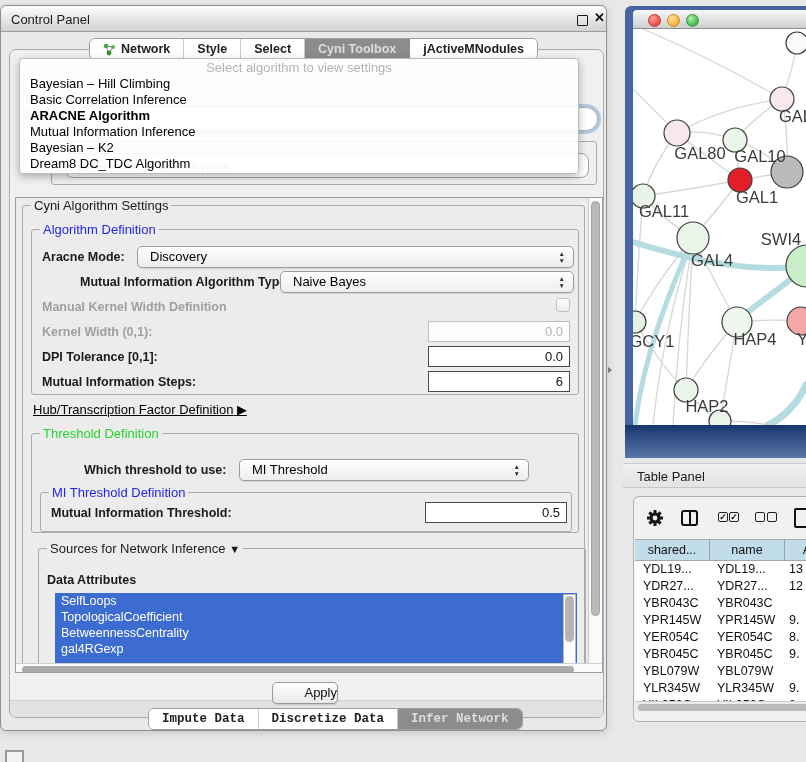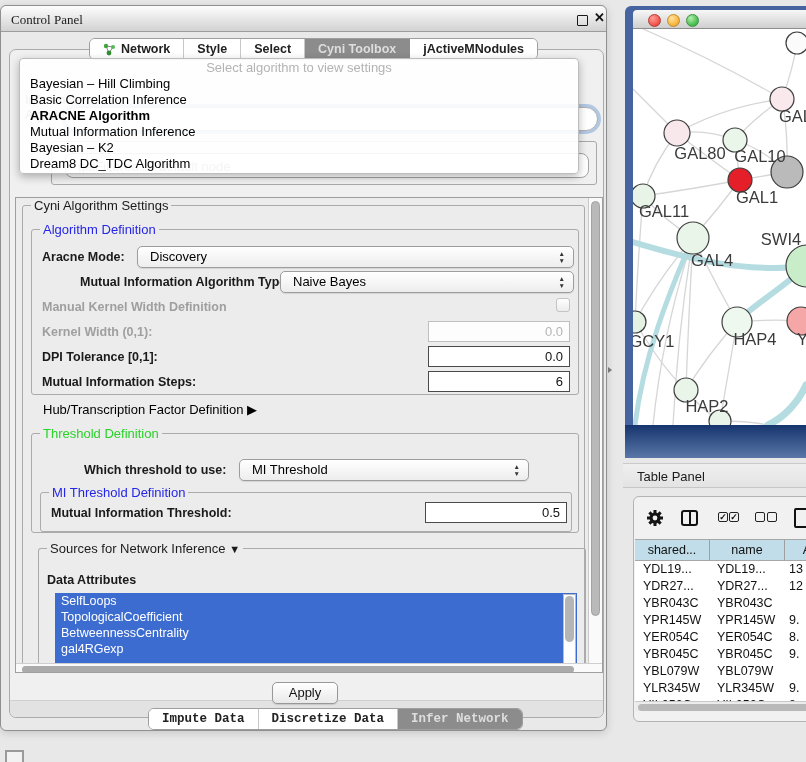--- a/index.html
+++ b/index.html
@@ -1,20 +1,20 @@
 <!DOCTYPE html>
 <html><head>
 <meta charset="utf-8">
 <style>
 * { margin:0; padding:0; box-sizing:border-box; }
 body { width:806px; height:762px; background:#e8e8e8; font-family:"Liberation Sans",sans-serif; overflow:hidden; position:relative; }
 #screen { position:absolute; inset:0; overflow:hidden; }
 
 #cp-window { position:absolute; left:0; top:5px; width:607px; height:726px; background:#e9e9e9; border:1px solid #8f8f8f; border-radius:6px; box-shadow:0 2px 8px rgba(0,0,0,0.15); }
-#cp-titlebar { position:absolute; left:0; top:0; width:100%; height:26px; background:linear-gradient(#fdfdfd,#d2d2d2); border-bottom:1px solid #9c9c9c; border-radius:6px 6px 0 0;font-family:Liberation Serif, serif; }
+#cp-titlebar { position:absolute; left:0; top:0; width:100%; height:26px; background:linear-gradient(#fdfdfd,#d2d2d2); border-bottom:1px solid #9c9c9c; border-radius:6px 6px 0 0; }
 #cp-title { position:absolute; left:10px; top:6px; font-size:13px; color:#1a1a1a; }
 #cp-min { position:absolute; left:576px; top:9px; width:11px; height:11px; border:1.5px solid #1a1a1a; border-radius:1px; }
 #cp-close { position:absolute; left:593px; top:4px; font-size:13px; font-weight:bold; color:#111; }
 
 #cp-content { position:absolute; left:8px; top:43px; width:595px; height:669px; background:#f0f0f0; border:1px solid #ababab; border-radius:7px; }
 #cp-content-groove { position:absolute; left:9px; top:694px; width:593px; height:17px; background:#e2e2e2; border-top:1px solid #d0d0d0; border-radius:0 0 7px 7px; }
 
 .tabstrip { position:absolute; height:22px; display:flex; background:#fff; border:1px solid #9e9e9e; border-radius:6px; overflow:hidden; z-index:30; }
 .tabseg { font-size:12.5px; font-weight:bold; color:#222; line-height:20px; padding:0 13px; border-right:1px solid #c9c9c9; display:flex; align-items:center; gap:5px; background:#fff; white-space:nowrap; }
 .tabseg:last-child { border-right:none; }
@@ -56,21 +56,21 @@
 .field.dark { border:1.5px solid #4a4a4a; }
 .field.light { border:1px solid #bfbfbf; color:#b5b5b5; background:#fdfdfd; }
 
 #kernel-check { position:absolute; width:14px; height:14px; border:1px solid #c3c3c3; border-radius:3px; background:linear-gradient(#fff,#ececec); }
 
 #attr-list { position:absolute; left:16px; top:44px; width:522px; height:73px; background:#3d6cd1; overflow:hidden; }
 .attr-item { font-size:12.5px; color:#fff; line-height:16px; padding-left:6px; white-space:nowrap; }
 #attr-scroll { position:absolute; right:1px; top:1px; width:13px; height:71px; background:#fdfdfd; border:1px solid #bbb; }
 #attr-thumb { position:absolute; left:1px; top:1px; width:9px; height:46px; background:#b5b5b5; border-radius:5px; }
 
-#apply-btn { position:absolute; left:271px; top:676px; width:66px; height:22px; border:1px solid #989898; border-radius:5px; background:linear-gradient(#ffffff,#e9e9e9); font-size:13px; color:#111; text-align:center; line-height:20px; box-shadow:0 1px 1px rgba(0,0,0,0.12); z-index:25; }
+#apply-btn { position:absolute; left:271px; top:676px; width:66px; height:22px; border:1px solid #989898; border-radius:5px; background:linear-gradient(#ffffff,#e9e9e9); font-size:13px; color:#111; text-align:right; line-height:20px; box-shadow:0 1px 1px rgba(0,0,0,0.12); z-index:25; }
 
 #split-arrow { position:absolute; left:608px; top:367px; width:0; height:0; border-top:3.5px solid transparent; border-bottom:3.5px solid transparent; border-left:4.5px solid #777; }
 
 #net-frame { position:absolute; left:625px; top:6px; width:181px; height:452px; background:#46649f; border-radius:6px 0 0 0; }
 #net-bottom { position:absolute; left:0; top:419px; width:181px; height:33px; background:linear-gradient(#16356e,#5b77a8); }
 #net-titlebar { position:absolute; left:8px; top:4px; width:173px; height:19px; background:linear-gradient(#f7f7f7,#cfcfcf); border-bottom:1px solid #8e8e8e; border-radius:4px 0 0 0; }
 .traffic { position:absolute; top:3.5px; width:13px; height:13px; border-radius:50%; }
 #tl-red { left:15px; background:radial-gradient(circle at 35% 30%,#ff9d95,#f15b51 60%,#d6352c); border:0.5px solid #b33a32; }
 #tl-yellow { left:34px; background:radial-gradient(circle at 35% 30%,#ffe2a0,#f8b843 60%,#e09a25); border:0.5px solid #c08c2c; }
 #tl-green { left:53px; background:radial-gradient(circle at 35% 30%,#b4eeb0,#4fc254 60%,#2ba336); border:0.5px solid #3e9242; }
@@ -172,21 +172,21 @@
         <span class="flabel dis" style="left:10px;top:70px;">Manual Kernel Width Definition</span>
         <span id="kernel-check" style="left:524px;top:68px;"></span>
         <span class="flabel dis" style="left:10px;top:95px;">Kernel Width (0,1):</span>
         <div class="field light" style="left:396px;top:91px;width:142px;">0.0</div>
         <span class="flabel" style="left:10px;top:120px;">DPI Tolerance [0,1]:</span>
         <div class="field dark" style="left:396px;top:116px;width:142px;">0.0</div>
         <span class="flabel" style="left:10px;top:145px;">Mutual Information Steps:</span>
         <div class="field dark" style="left:396px;top:141px;width:142px;">6</div>
       </div>
 
-      <span class="flabel plain" style="left:20px;top:196px;"><span>Hub/Transcription Factor Definition</span> <span style="font-size:13px;">▶</span></span>
+      <span class="flabel plain" style="left:10px;top:196px;text-decoration:underline;"><span>Hub/Transcription Factor Definition</span> <span style="font-size:13px;">▶</span></span>
 
       <div class="group" style="left:8px;top:227px;width:548px;height:100px;">
         <span class="gtitle green">Threshold Definition</span>
         <span class="flabel" style="left:52px;top:29px;">Which threshold to use:</span>
         <div class="combo" style="left:207px;top:25px;width:290px;">
           <span class="combo-text">MI Threshold</span>
           <span class="combo-arrows">▲<br>▼</span>
         </div>
         <div class="group" style="left:8px;top:58px;width:532px;height:40px;">
           <span class="gtitle blue">MI Threshold Definition</span>

